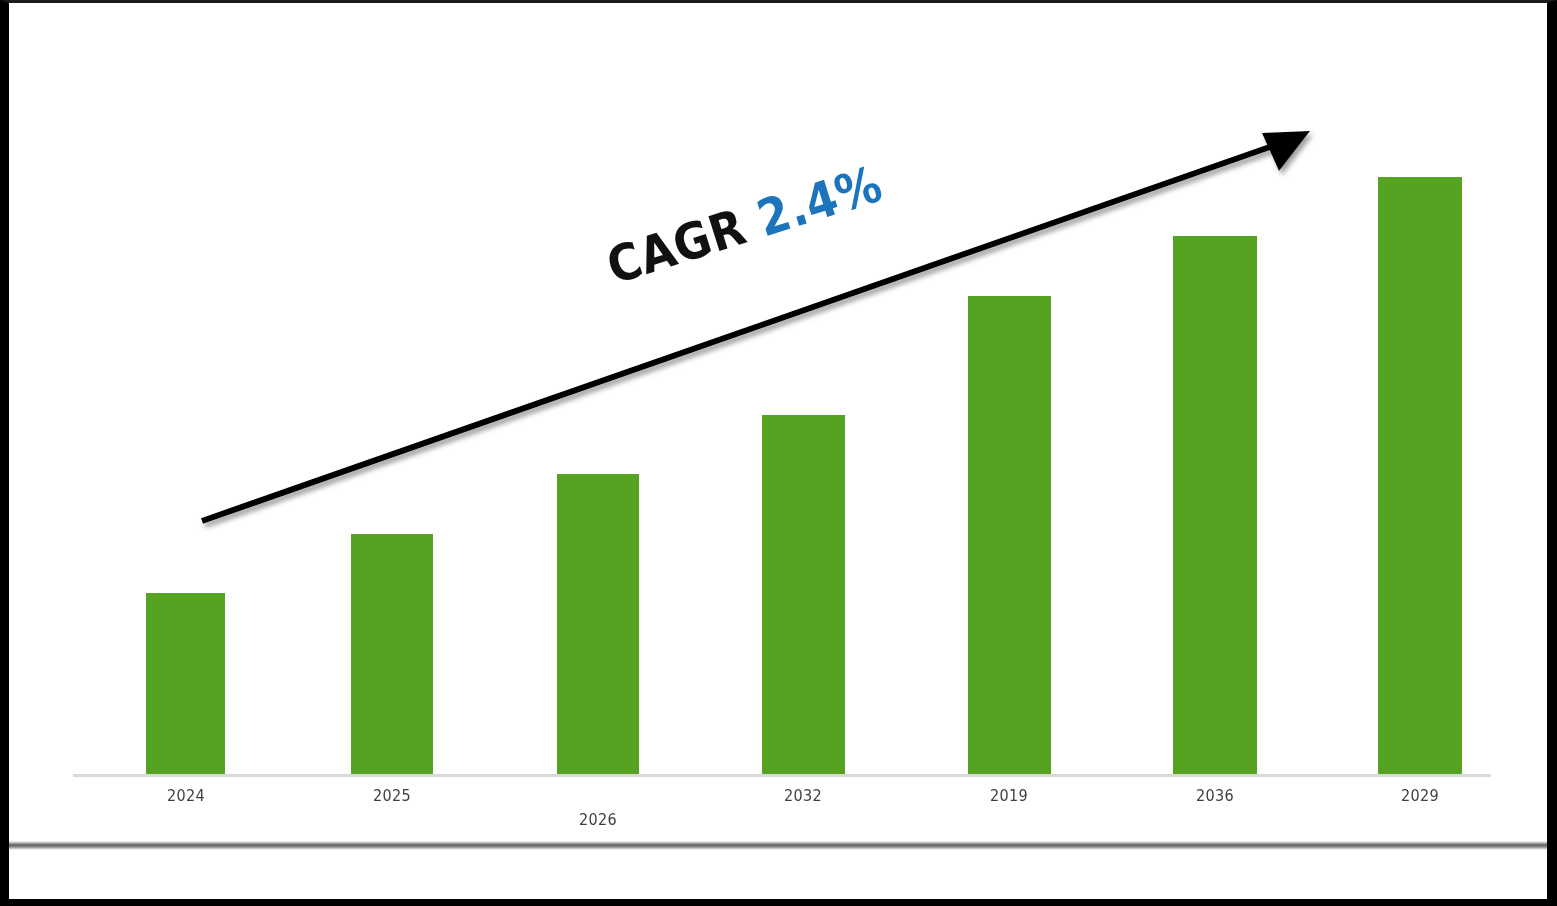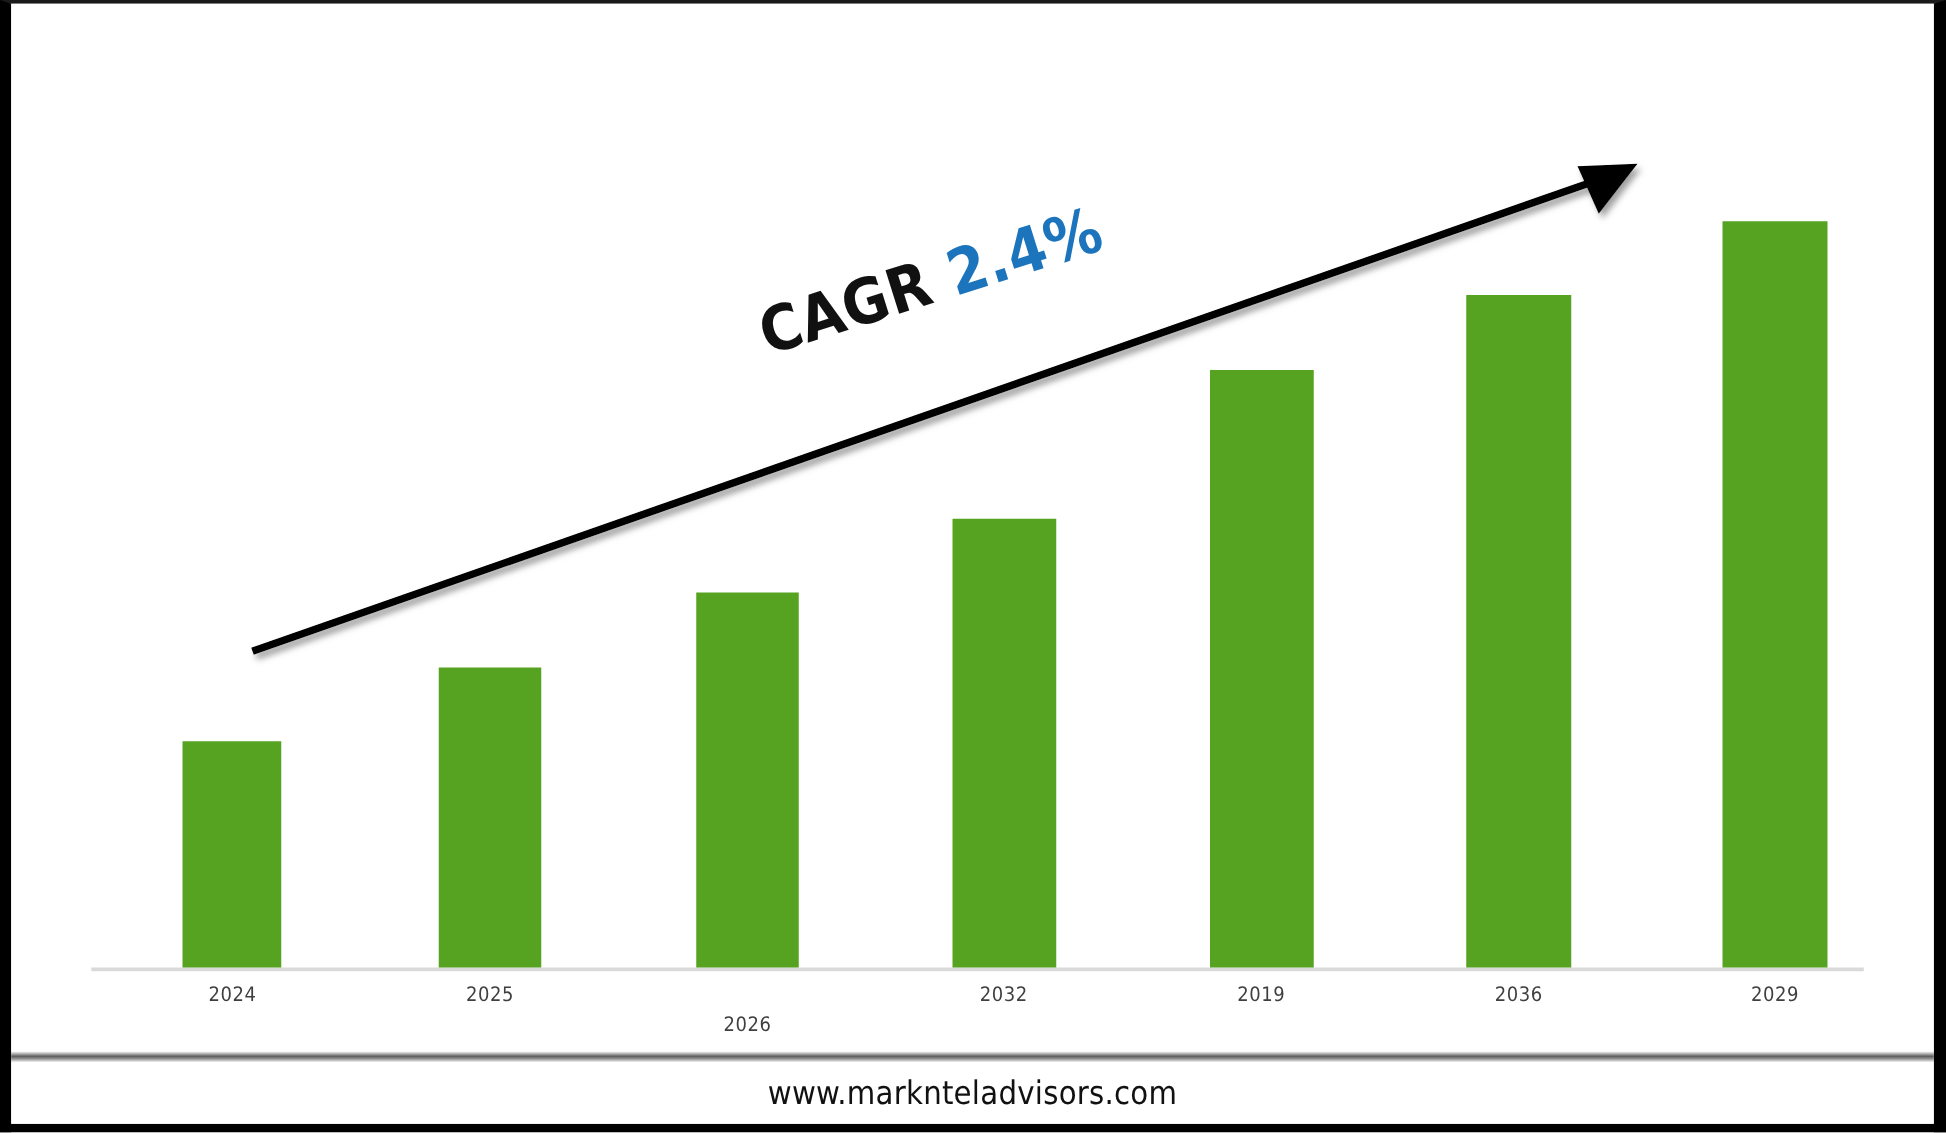--- a/index.html
+++ b/index.html
@@ -184,17 +184,14 @@
       <div id="cagr-label">
         <span>CAGR</span>
         <span class="val">2.4%</span>
       </div>
 
     </div>
   </div>
 
   <div id="footer-divider"></div>
 
-  <div id="footer">
-    <span id="footer-url">www.marknteladvisors.com</span>
-  </div>
 
 </div>
 
 </body></html>

